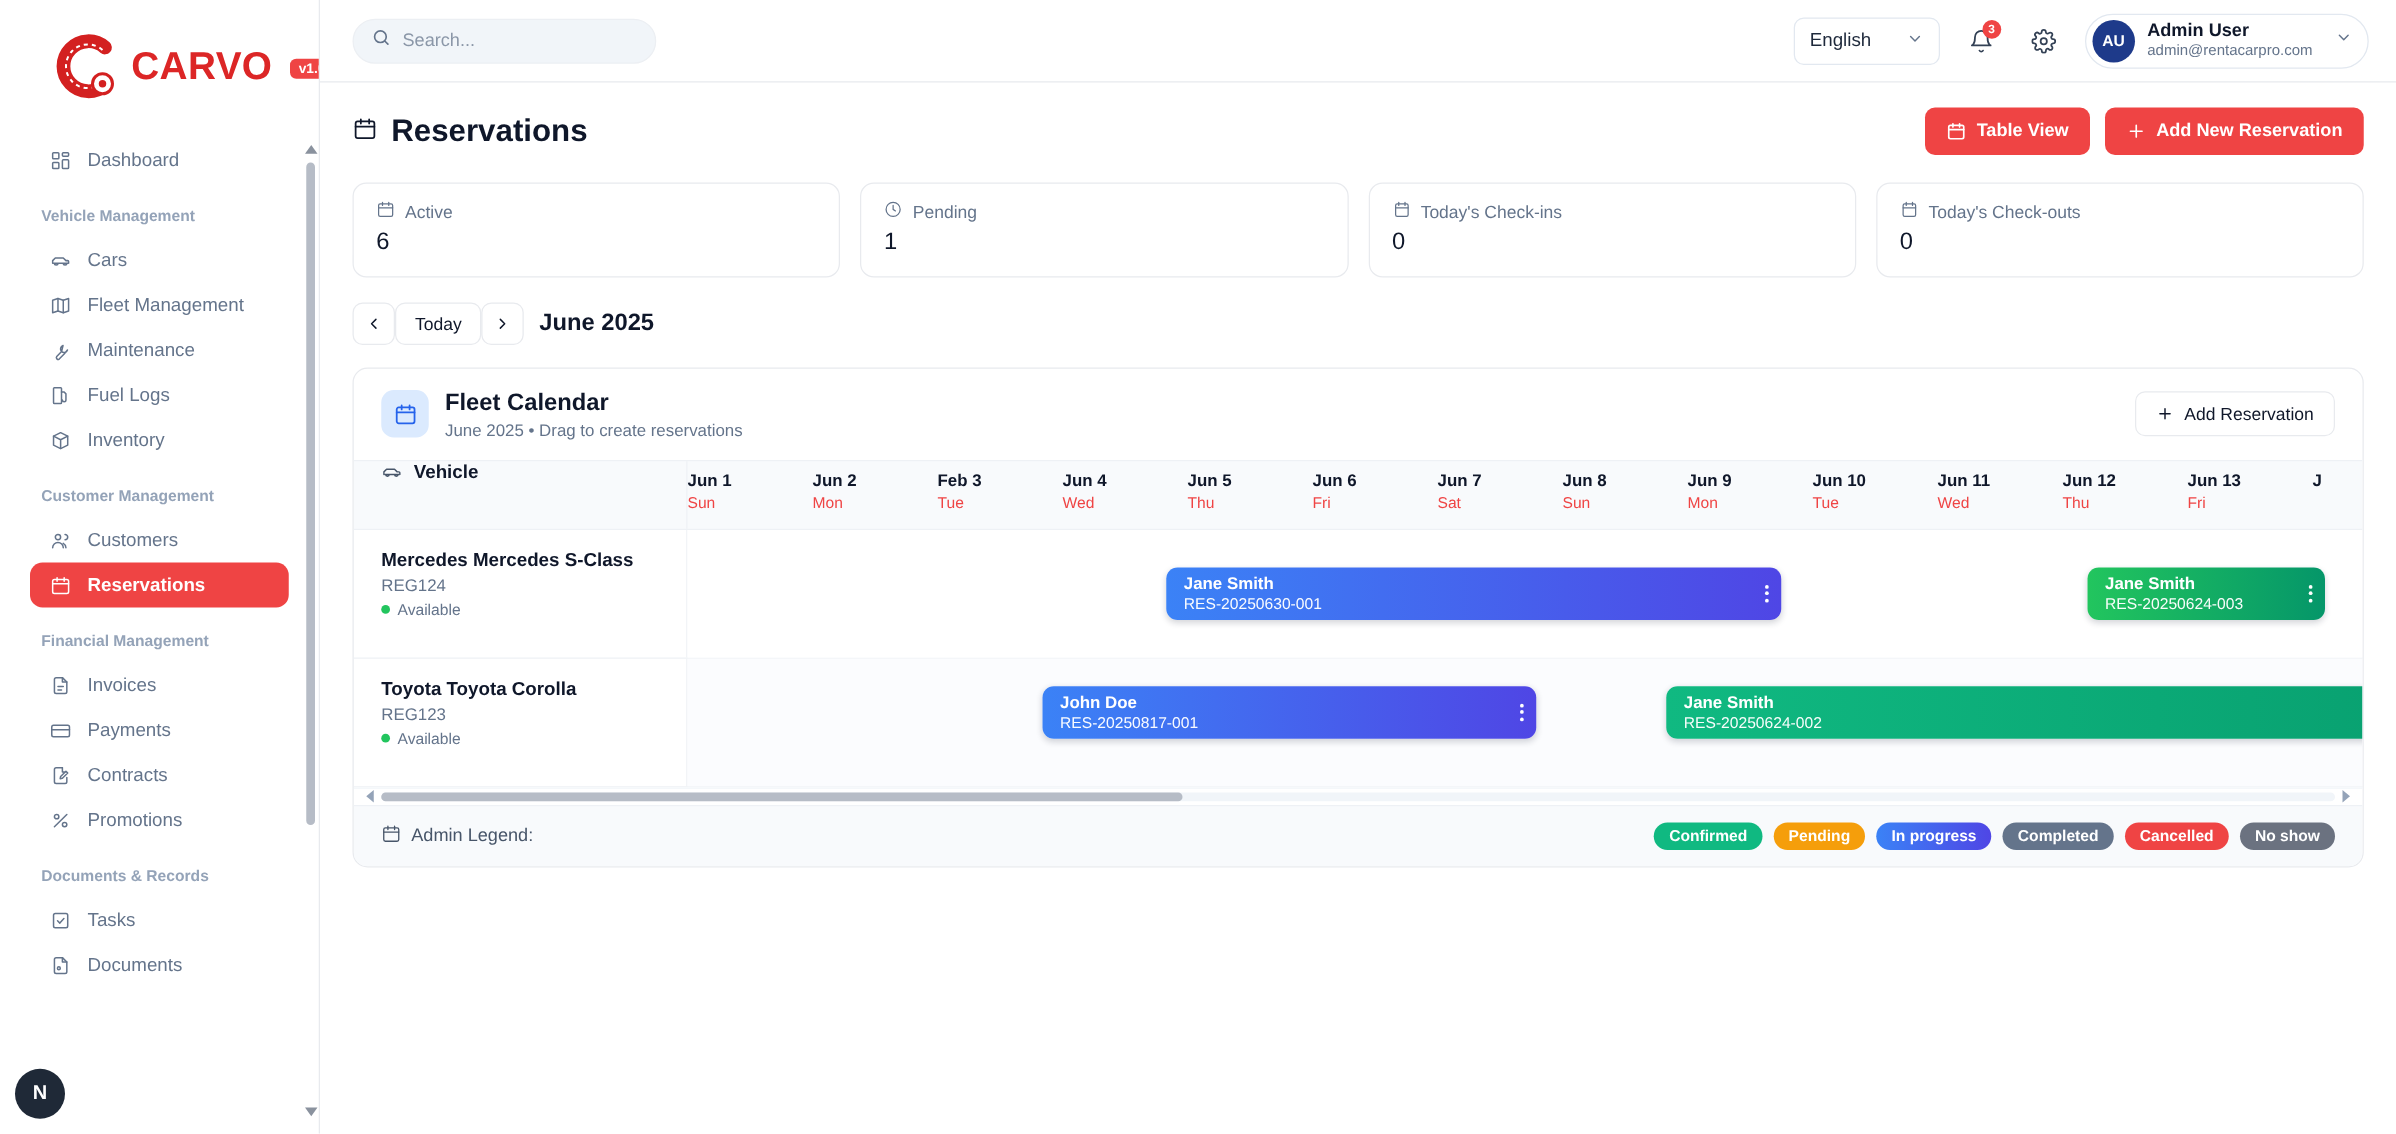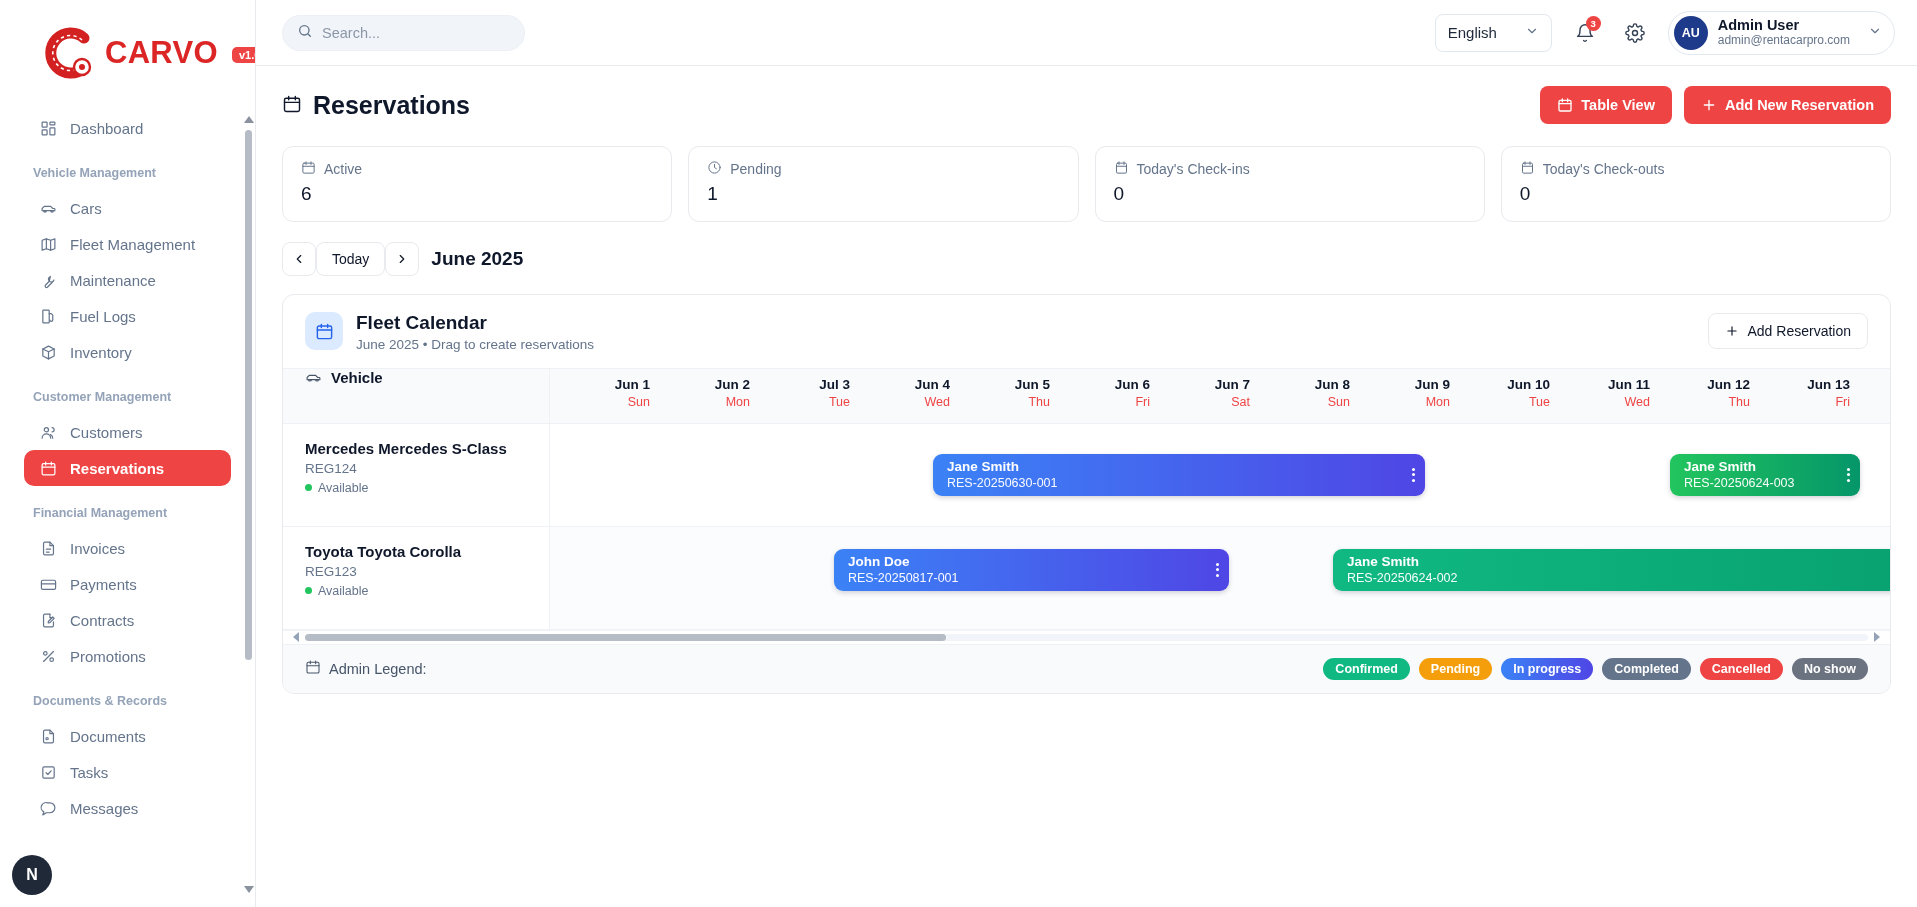--- a/index.html
+++ b/index.html
@@ -122,21 +122,21 @@
   .cal-title { font-size: 19px; font-weight: 700; color: #0f172a; line-height: 1.25; }
   .cal-sub { font-size: 13.5px; color: #64748b; margin-top: 2px; }
   .add-res-btn { height: 36px; border: 1px solid #e8eaee; border-radius: 8px; background: #fff; display: inline-flex; align-items: center; gap: 8px; padding: 0 16px; font-size: 14px; color: #0f172a; cursor: pointer; }
   .add-res-btn svg { width: 14px; height: 14px; fill: none; stroke: #0f172a; stroke-width: 2; stroke-linecap: round; stroke-linejoin: round; }
 
   .grid-head { display: flex; background: #f8fafc; border-top: 1px solid #eef1f5; border-bottom: 1px solid #eef1f5; height: 56px; }
   .vehicle-col { width: 267px; min-width: 267px; display: flex; gap: 9px; padding-left: 22px; font-size: 15px; font-weight: 700; color: #0f172a; border-right: 1px solid #eef1f5; }
   .vehicle-col svg { width: 17px; height: 17px; fill: none; stroke: #475569; stroke-width: 1.6; stroke-linecap: round; stroke-linejoin: round; }
   .days-viewport { flex: 1; overflow: hidden; position: relative; }
   .days-strip { display: flex; width: 1700px; }
-  .day-cell { width: 100px; min-width: 100px; text-align: right; padding-top: 8px; }
+  .day-cell { width: 100px; min-width: 100px; text-align: left; padding-top: 8px; }
   .day-date { font-size: 13.5px; font-weight: 700; color: #0f172a; }
   .day-dow { font-size: 12.5px; color: #ef4444; margin-top: 3px; }
 
   .grid-row { display: flex; border-bottom: 1px solid #eef1f5; height: 103px; }
   .grid-row:last-of-type { border-bottom: none; }
   .v-info { width: 267px; min-width: 267px; padding: 16px 0 0 22px; border-right: 1px solid #eef1f5; }
   .v-name { font-size: 15px; font-weight: 700; color: #0f172a; }
   .v-reg { font-size: 13.5px; color: #64748b; margin-top: 4px; }
   .v-status { display: flex; align-items: center; gap: 6px; font-size: 12.5px; color: #64748b; margin-top: 5px; }
   .dot { width: 7px; height: 7px; border-radius: 50%; background: #22c55e; }
@@ -305,43 +305,35 @@
               <circle cx="16.5" cy="16.5" r="2.5"></circle>
             </svg>
           </span>
         <span>Promotions</span>
       </div>
 
       <div class="nav-section-label">Documents &amp; Records</div>
       <div class="nav-item">
         <span class="ico">
             <svg viewBox="0 0 24 24">
+              <rect x="4" y="4" width="16" height="16" rx="2"></rect>
+              <path d="M8.5 12.2l2.6 2.6 4.6-5.2"></path>
+            </svg>
+          </span>
+        <span>Tasks</span>
+      </div>
+      <div class="nav-item">
+        <span class="ico">
+            <svg viewBox="0 0 24 24">
               <path d="M14 3H7a2 2 0 0 0-2 2v14a2 2 0 0 0 2 2h10a2 2 0 0 0 2-2V8z"></path>
               <path d="M14 3v5h5"></path>
               <circle cx="10" cy="15" r="1.6"></circle>
             </svg>
           </span>
         <span>Documents</span>
-      </div>
-      <div class="nav-item">
-        <span class="ico">
-            <svg viewBox="0 0 24 24">
-              <rect x="4" y="4" width="16" height="16" rx="2"></rect>
-              <path d="M8.5 12.2l2.6 2.6 4.6-5.2"></path>
-            </svg>
-          </span>
-        <span>Tasks</span>
-      </div>
-      <div class="nav-item">
-        <span class="ico">
-            <svg viewBox="0 0 24 24">
-              <path d="M21 11a7 7 0 0 1-7 7H9l-5 3 1.4-4.2A7 7 0 0 1 11 4h3a7 7 0 0 1 7 7z"></path>
-            </svg>
-          </span>
-        <span>Messages</span>
       </div>
     </nav>
 
     <div class="sb-scroll">
       <div class="sb-track">
         <span class="sb-arrow up"></span>
         <div class="sb-thumb"></div>
         <span class="sb-arrow dn"></span>
       </div>
     </div>
@@ -522,21 +514,21 @@
             <div class="days-strip">
               <div class="day-cell">
                   <div class="day-date">Jun 1</div>
                   <div class="day-dow">Sun</div>
                 </div>
               <div class="day-cell">
                   <div class="day-date">Jun 2</div>
                   <div class="day-dow">Mon</div>
                 </div>
               <div class="day-cell">
-                  <div class="day-date">Jul 3</div>
+                  <div class="day-date">Feb 3</div>
                   <div class="day-dow">Tue</div>
                 </div>
               <div class="day-cell">
                   <div class="day-date">Jun 4</div>
                   <div class="day-dow">Wed</div>
                 </div>
               <div class="day-cell">
                   <div class="day-date">Jun 5</div>
                   <div class="day-dow">Thu</div>
                 </div>

